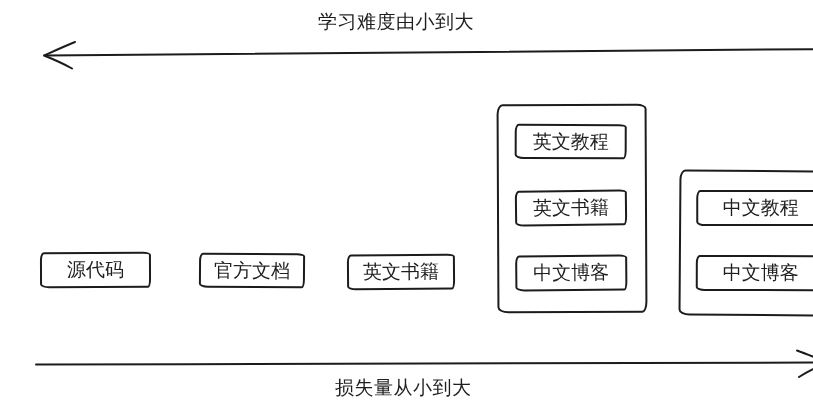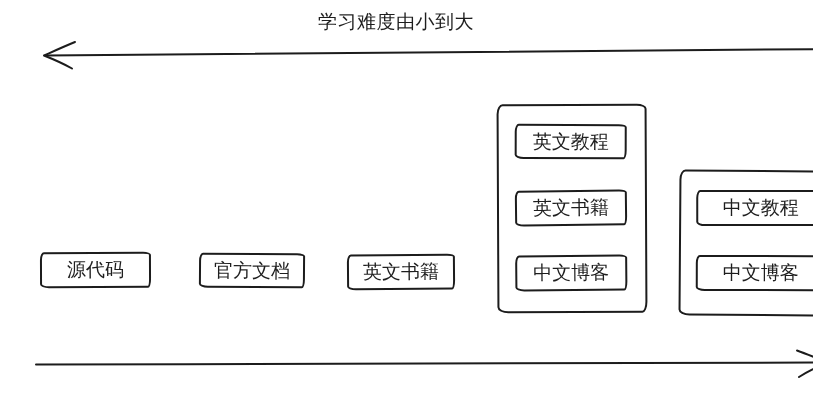--- a/index.html
+++ b/index.html
@@ -67,20 +67,21 @@
     <g stroke="#1c1c1c" stroke-width="2" fill="none" stroke-linecap="round" stroke-linejoin="round">
       <path d="M 805 49 C 600 50.5 320 53 19 55.5"></path>
       <path d="M 48 42 C 37 46.5 26 51.5 17 55.5 C 27 59.5 38 64.5 45 68.5"></path>
       <path d="M 9 364.5 C 280 364 560 362.8 800 362.5"></path>
       <path d="M 770 350.5 C 781 354.5 792 359 801 362.5 C 791 366.5 780 372 772 377"></path>
     </g>
   </svg>
 
   <div class="axis-label" style="left:291px; top:11px;">学习难度由小到大</div>
 
+  <div class="axis-label" style="left:308px; top:377px;">损失量从小到大</div>
 
   <div class="box tilt-r" style="left:172px; top:253px; width:106px; height:35px;">
     <span>官方文档</span>
   </div>
 
   <div class="box tilt-s" style="left:13px; top:252px; width:111px; height:36px;">
     <span>源代码</span>
   </div>
 
   <div class="box tilt-l" style="left:320px; top:254px; width:108px; height:36px;">

